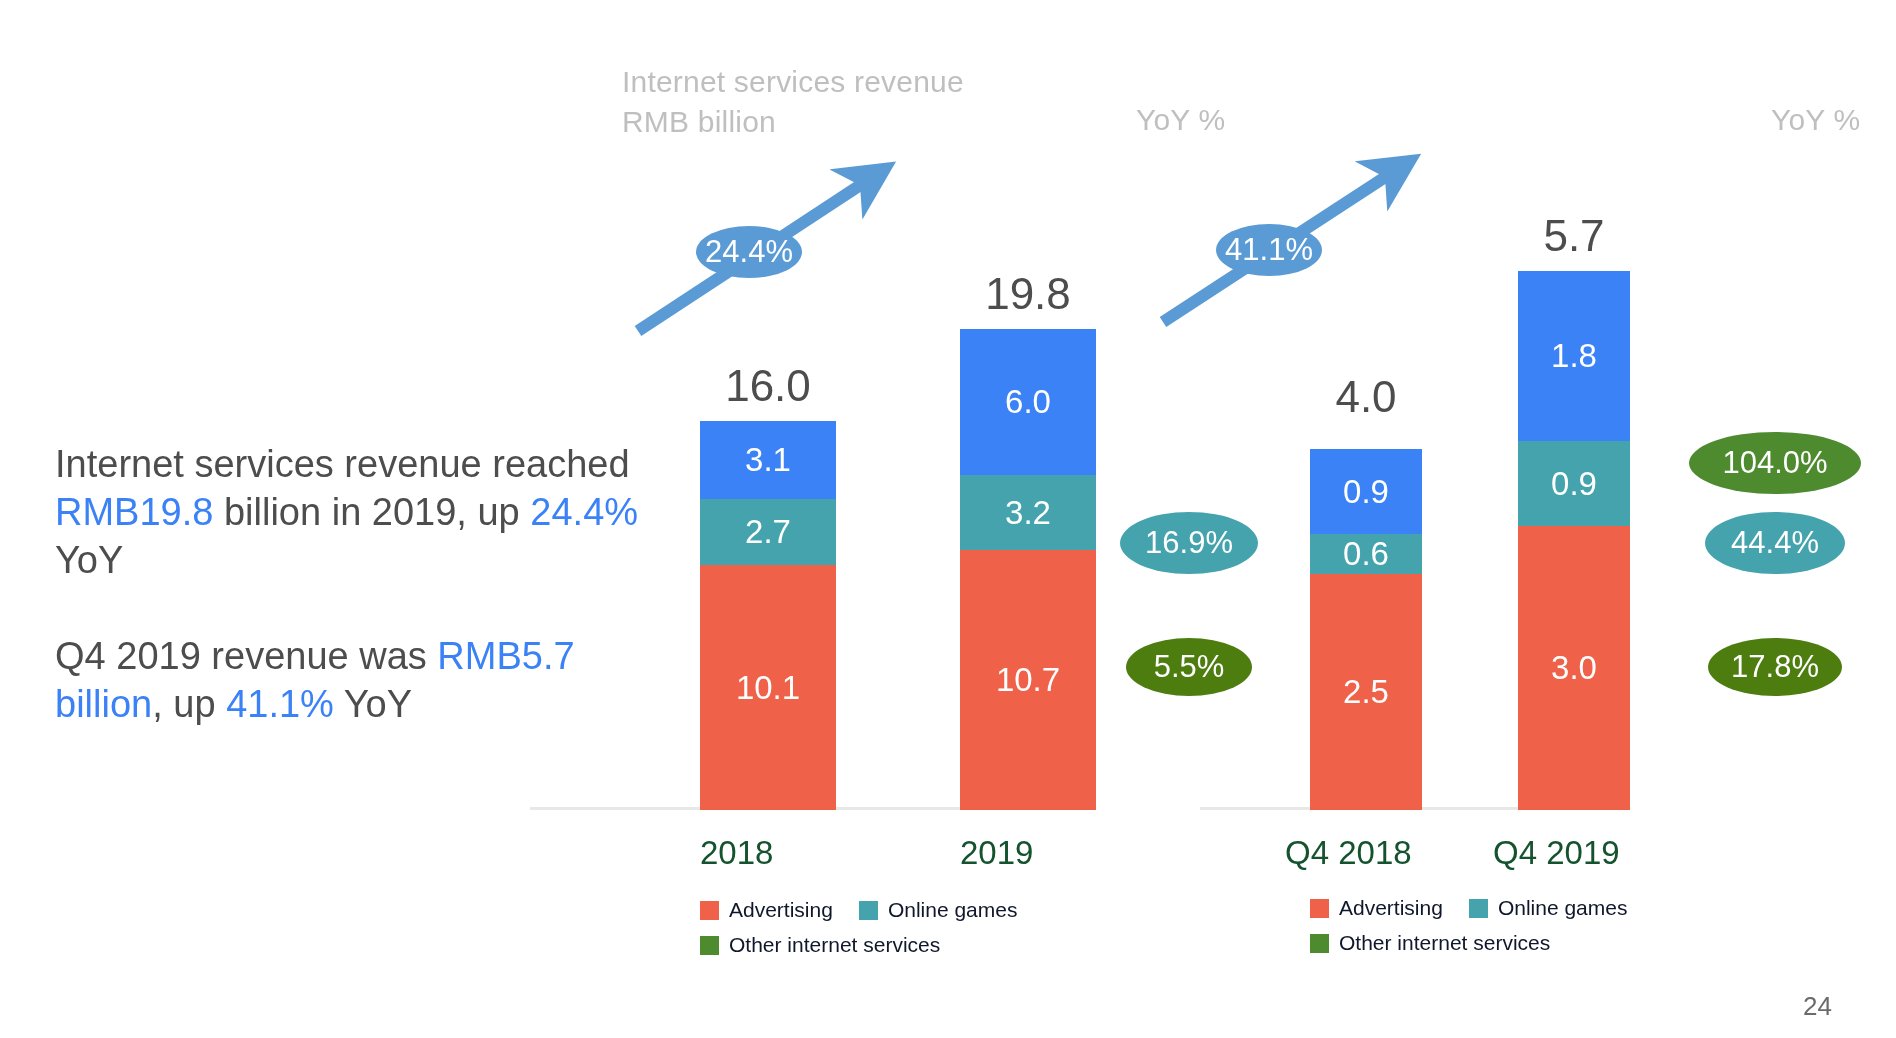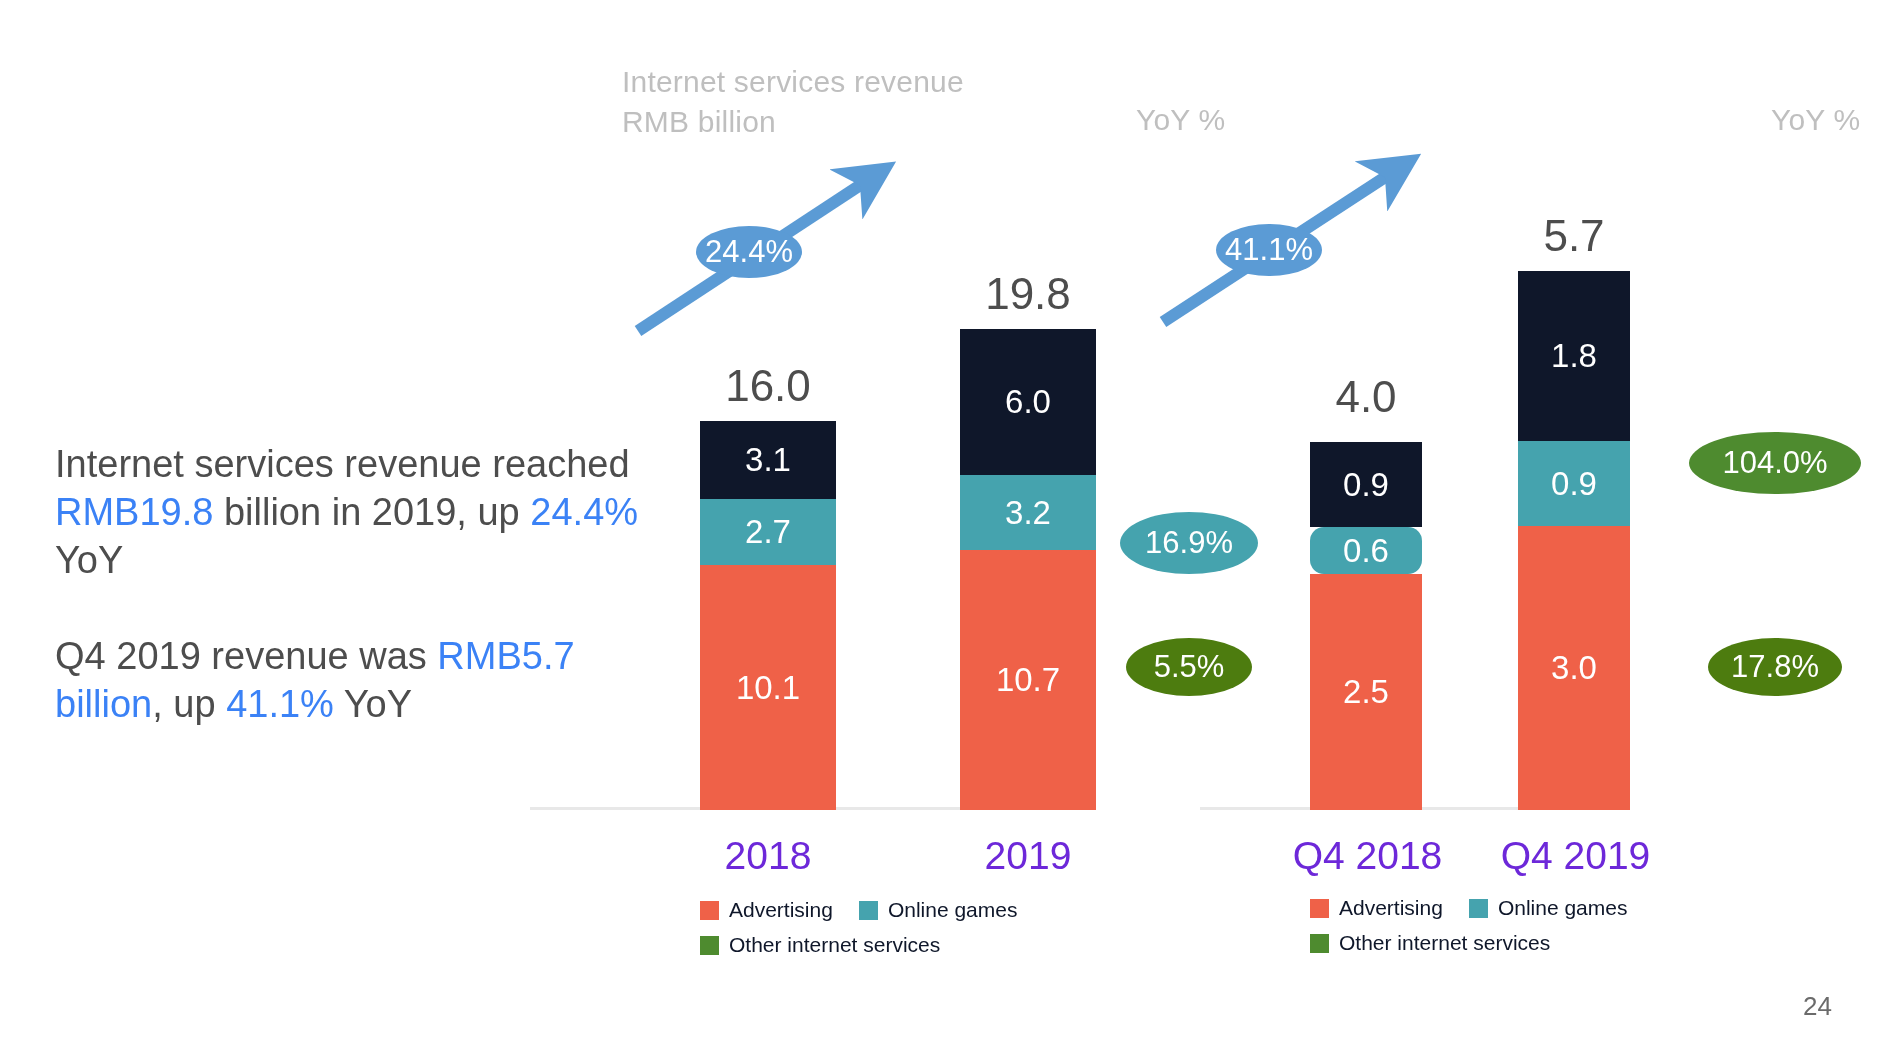--- a/index.html
+++ b/index.html
@@ -66,38 +66,37 @@
     width:100%;
     display:flex;
     align-items:center;
     justify-content:center;
     color:#ffffff;
     font-size:33px;
     box-sizing:border-box;
   }
   .seg.adv{background:#ef6148;}
   .seg.games{background:#45a3ae;}
-  .seg.other{background:#0f172a;text-align:center;}
+  .seg.other{background:#3b82f6;text-align:center;}
 
   .bar-total{
     position:absolute;
     width:100%;
     text-align:center;
     font-size:44px;
     color:#4d4d4d;
     bottom:100%;
     margin-bottom:10px;
     left:0;
   }
 
   .cat-label{
     position:absolute;
-    text-align:center;
-    font-size:39px;
-    color:#6d28d9;
+    font-size:33px;
+    color:#14532d;
   }
 
   
   .badge{
     position:absolute;
     display:flex;align-items:center;justify-content:center;
     border-radius:50%;
     color:#ffffff;
     font-size:31px;
     white-space:nowrap;
@@ -236,21 +235,21 @@
     </div>
     <div class="arrow-bubble" style="left:-39px;top:224px;width:106px;height:52px;">41.1%</div>
 
     <div class="plot" style="left:0;top:0;width:641px;height:810px;">
       <div class="axis-line" style="left:-55px;width:430px;"></div>
 
       <div class="bar" style="left:55px;width:112px;height:378px;">
         <div class="seg adv" style="height:236px;">
           <span>2.5</span>
         </div>
-        <div class="seg games" style="height:47px;border-radius:14px;">
+        <div class="seg games" style="height:40px;">
           <span>0.6</span>
         </div>
         <div class="seg other" style="height:85px;">
           <span>0.9</span>
         </div>
         <div class="bar-total">4.0</div>
       </div>
 
       <div class="bar" style="left:263px;width:112px;height:539px;">
         <div class="seg adv" style="height:284px;">
@@ -263,20 +262,21 @@
           <span>1.8</span>
         </div>
         <div class="bar-total">5.7</div>
       </div>
     </div>
 
     <div class="cat-label" style="left:30px;top:834px;width:165px;">Q4 2018</div>
     <div class="cat-label" style="left:238px;top:834px;width:165px;">Q4 2019</div>
 
     <div class="badge green" style="left:434px;top:432px;width:172px;height:62px;">104.0%</div>
+    <div class="badge teal" style="left:450px;top:512px;width:140px;height:62px;">44.4%</div>
     <div class="badge red" style="left:453px;top:638px;width:134px;height:58px;">17.8%</div>
 
     <div class="legend" style="left:55px;top:896px;">
       <div class="row">
         <div class="item">
           <span class="sw adv"></span>
           <span>Advertising</span>
         </div>
         <div class="item">
           <span class="sw games"></span>

